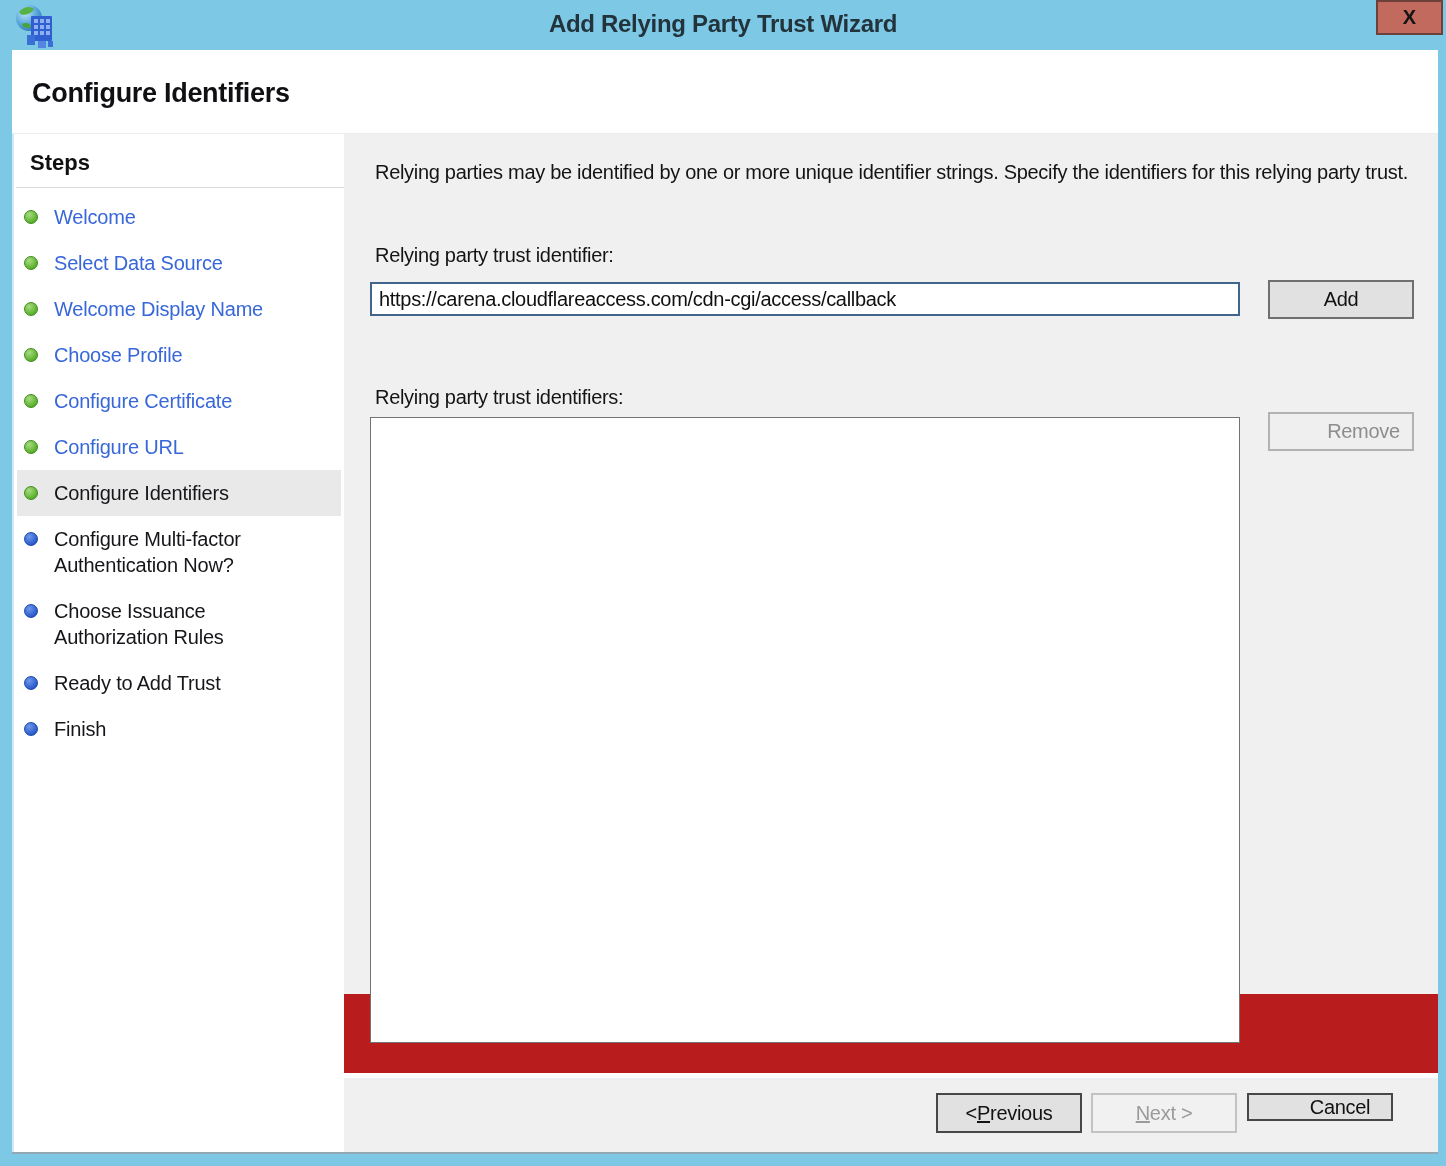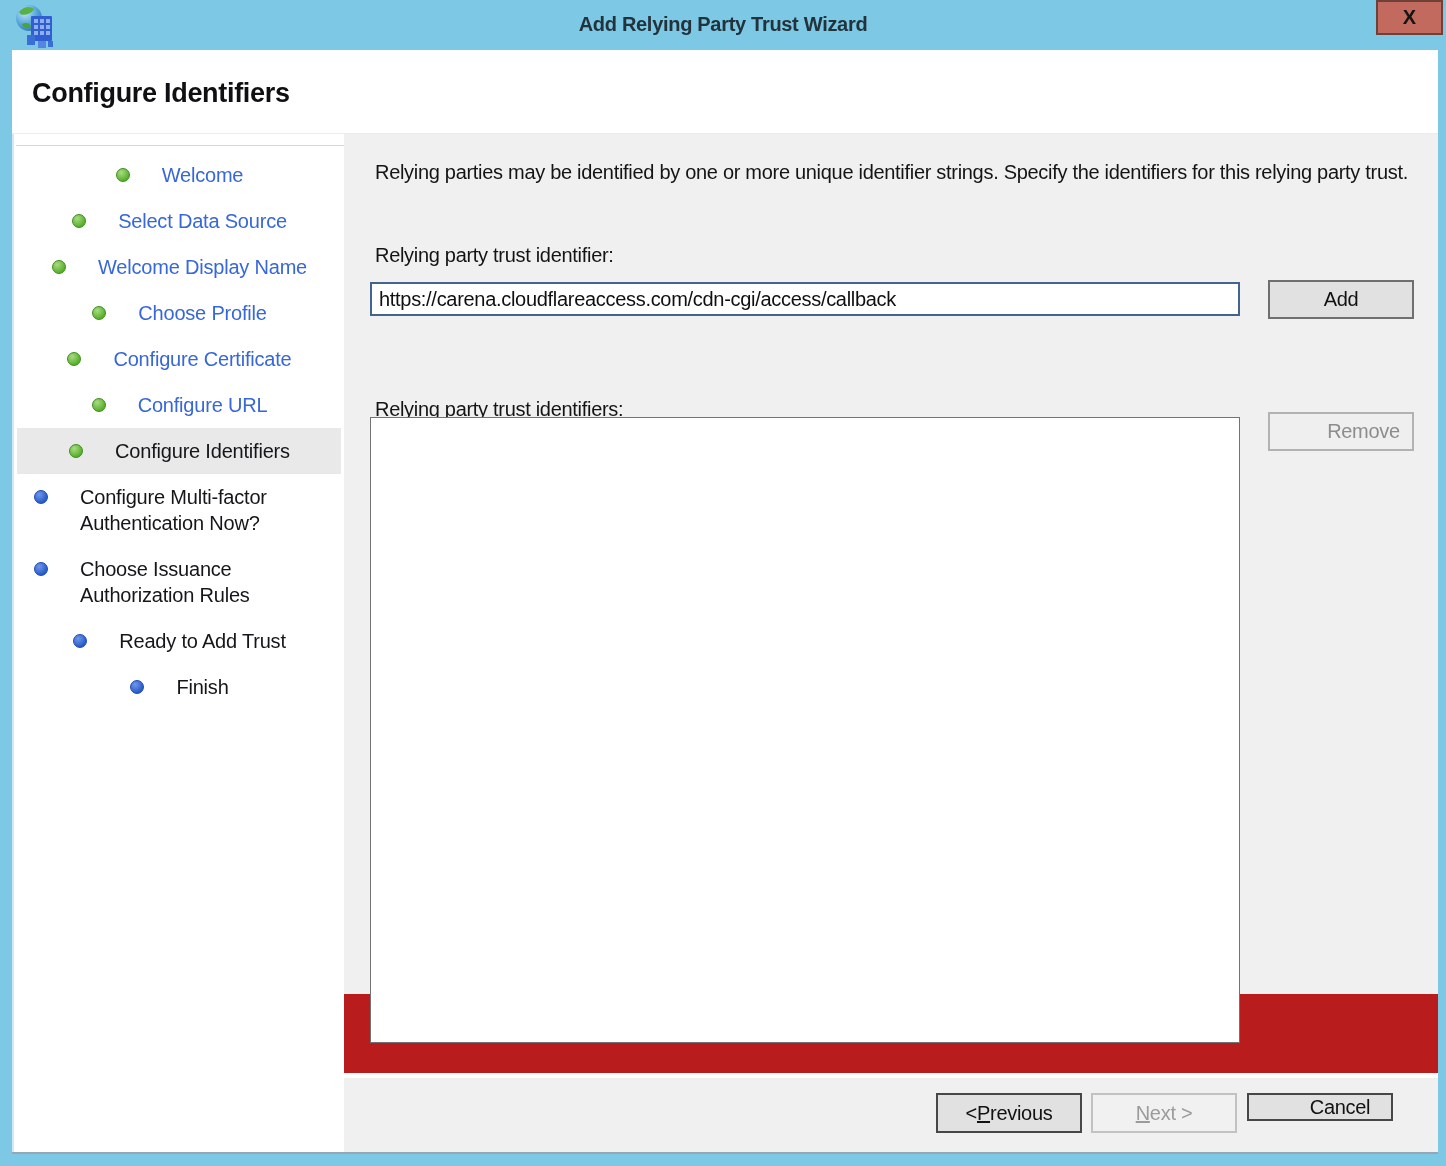--- a/index.html
+++ b/index.html
@@ -10,21 +10,21 @@
     font-family: "Liberation Sans", sans-serif;
     color: #161616;
     overflow: hidden;
   }
 
   
   .titlebar { position: absolute; left: 0; top: 0; width: 1446px; height: 50px; }
   .titlebar-title {
     position: absolute; left: 0; right: 0; top: 0; height: 50px;
     line-height: 48px; text-align: center;
-    font-size: 20px; font-weight: 600; color: #22333c; letter-spacing: -0.3px;
+    font-size: 24px; font-weight: 600; color: #22333c; letter-spacing: -0.3px;
   }
   .app-icon { position: absolute; left: 14px; top: 3px; width: 40px; height: 46px; }
   .close-btn {
     position: absolute; left: 1376px; top: 0; width: 67px; height: 35px;
     background: #c26a5e; border: 2px solid #6e403a;
     font-family: "Liberation Sans", sans-serif;
     font-size: 20px; font-weight: bold; color: #141414;
     display: flex; align-items: center; justify-content: center; cursor: pointer;
   }
 
@@ -44,22 +44,22 @@
 
   
   .sidebar {
     position: absolute; left: 0; top: 84px; width: 332px; height: 1018px;
     background: #ffffff; border-left: 2px solid #cfeaf5;
   }
   .steps-heading { margin: 16px 0 0 16px; font-size: 22px; font-weight: bold; color: #111; }
   .steps-divider { height: 1px; background: #d9d9d9; margin: 11px 0 6px 2px; }
   ul.steps { list-style: none; padding: 0 3px; }
   li.step {
-    display: flex; gap: 32px; padding: 10px 6px 10px 7px;
-    font-size: 20px; line-height: 26px; letter-spacing: -0.2px; cursor: default; justify-content: center;
+    display: flex; gap: 16px; padding: 10px 6px 10px 7px;
+    font-size: 20px; line-height: 26px; letter-spacing: -0.2px; cursor: default;
   }
   li.step .bullet {
     flex: 0 0 auto; width: 14px; height: 14px; border-radius: 50%; margin-top: 6px;
   }
   .bullet.green {
     background: radial-gradient(circle at 35% 30%, #a8dc80, #54ad28 75%);
     border: 1px solid #3f8c1c;
   }
   .bullet.blue {
     background: radial-gradient(circle at 35% 30%, #6f97ea, #2557c7 75%);
@@ -77,21 +77,21 @@
 
   .intro { position: absolute; left: 31px; top: 24px; width: 1040px; line-height: 28px; color: #141414; }
   .field-label { position: absolute; left: 31px; top: 110px; color: #141414; }
   .identifier-input {
     position: absolute; left: 26px; top: 148px; width: 870px; height: 34px;
     border: 2px solid #41658c; background: #ffffff; padding: 0 7px;
     font-family: "Liberation Sans", sans-serif; font-size: 20px; letter-spacing: -0.3px; color: #101010;
     outline: none;
   }
   .example { position: absolute; left: 31px; top: 203px; color: #141414; }
-  .list-label { position: absolute; left: 31px; top: 264px; color: #141414; }
+  .list-label { position: absolute; left: 31px; top: 252px; color: #141414; }
   .listbox {
     position: absolute; left: 26px; top: 283px; width: 870px; height: 626px;
     background: #ffffff; border: 1px solid #737373;
   }
 
   .btn {
     display: flex; align-items: center; justify-content: center;
     font-family: Liberation Sans, sans-serif; font-size: 20px; letter-spacing: -0.3px;
     background: #e1e1e1; border: 2px solid #6f6f6f; color: #121212; cursor: pointer;
   }
@@ -149,20 +149,21 @@
   </button>
 </div>
 
 <div class="window">
 
   <div class="page-header">
     <h1>Configure Identifiers</h1>
   </div>
 
   <div class="sidebar">
+    <div class="steps-heading">Steps</div>
     <div class="steps-divider"></div>
     <ul class="steps">
       <li class="step completed">
         <span class="bullet green"></span>
         <span class="step-label">Welcome</span>
       </li>
       <li class="step completed">
         <span class="bullet green"></span>
         <span class="step-label">Select Data Source</span>
       </li>

